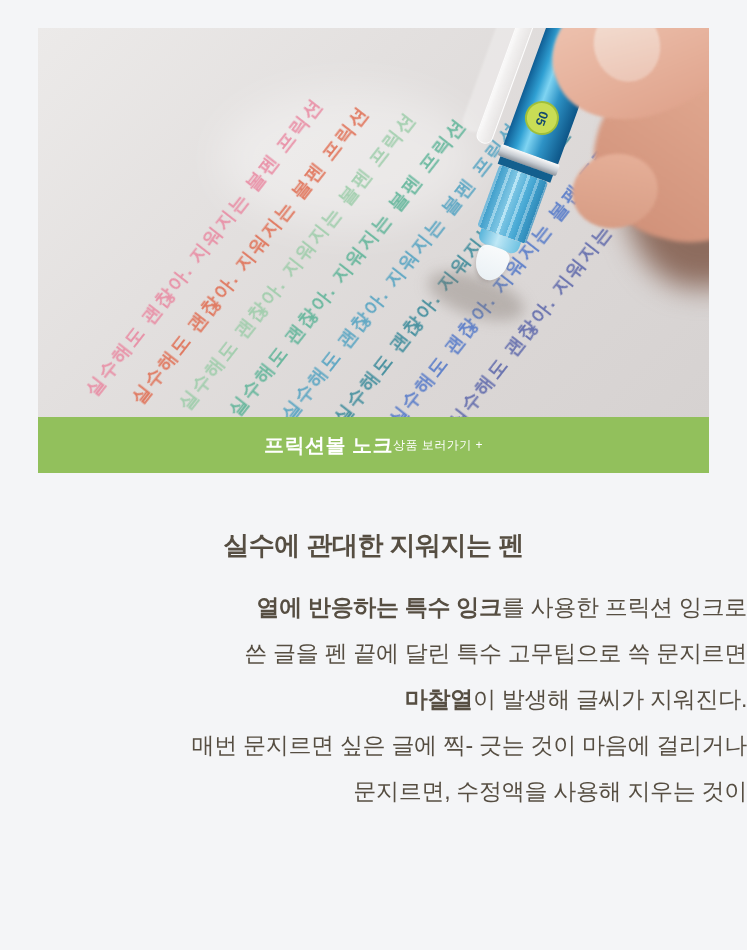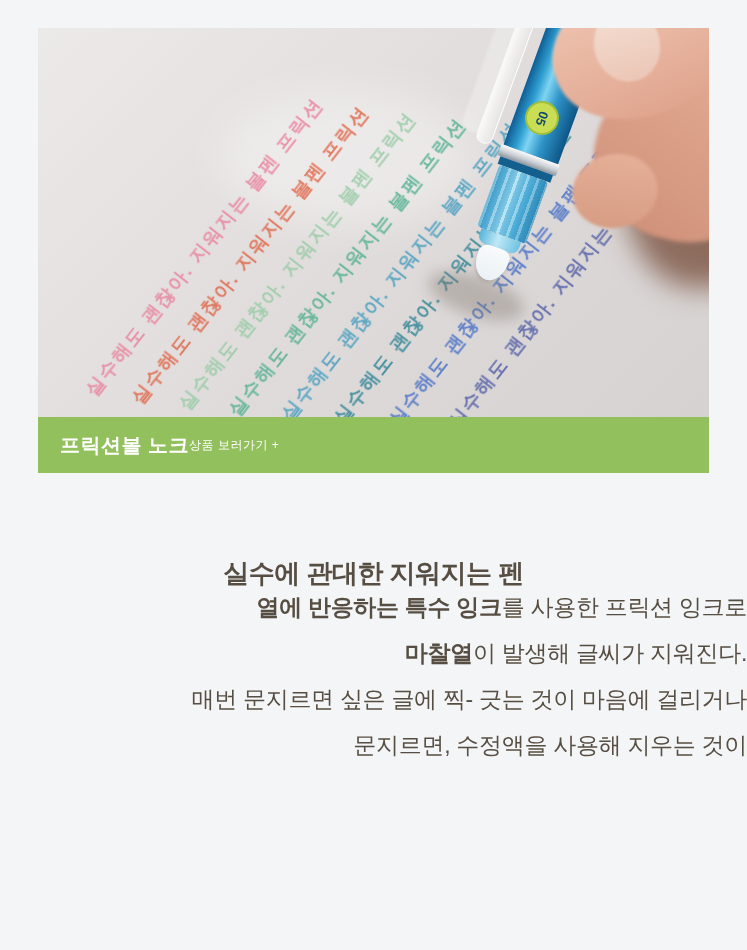--- a/index.html
+++ b/index.html
@@ -89,29 +89,29 @@
   .bg-shade{position:absolute;left:585px;top:30px;width:160px;height:230px;background:#8d6c5e;border-radius:45%;filter:blur(14px);}
   .finger-index{position:absolute;left:556px;top:48px;width:180px;height:165px;background:linear-gradient(200deg,#e3ab93,#cf8f77);border-radius:48%;filter:blur(2px);transform:rotate(14deg);}
   .finger-tip{position:absolute;left:534px;top:126px;width:86px;height:74px;background:linear-gradient(200deg,#e7b19a,#d59a82);border-radius:50%;filter:blur(1.5px);transform:rotate(-12deg);}
   .thumb{position:absolute;left:512px;top:-52px;width:190px;height:138px;background:linear-gradient(180deg,#efc5b2,#e0a58e);border-radius:48%;filter:blur(1.5px);transform:rotate(-22deg);}
   .thumb-nail{position:absolute;left:556px;top:-20px;width:66px;height:74px;background:linear-gradient(180deg,#f3ded2,#ecc6b6);border-radius:50%;filter:blur(1px);transform:rotate(-14deg);}
   .tip-shadow{left:388px;top:248px;width:100px;height:40px;background:rgba(125,115,108,.38);filter:blur(7px);transform:rotate(18deg);}
   .paper-soft{left:180px;top:60px;width:260px;height:140px;background:rgba(255,255,255,.35);filter:blur(20px);}
   
   .bar{
     width:671px;height:56px;
-    display:flex;align-items:center;justify-content:flex-start;
+    display:flex;align-items:center;justify-content:center;
     padding:10px 22px;box-sizing:border-box;
   }
   .bar-title{color:#ffffff;font-size:20px;font-weight:bold;letter-spacing:.5px;}
   .bar-link{color:#ffffff;font-size:12px;letter-spacing:.5px;cursor:pointer;text-decoration:none;}
   
   .article-title{
     position:absolute;left:0;top:528px;width:747px;
-    text-align:center;font-size:26px;font-weight:bold;letter-spacing:-.5px;margin-top:28px;
+    text-align:center;font-size:26px;font-weight:bold;letter-spacing:-.5px;
   }
   .article-body{
     position:absolute;left:0;top:584px;width:747px;
     text-align:right;font-size:23px;line-height:46px;letter-spacing:-.3px;
   }
   .article-body b{font-weight:bold;}
 </style>
 </head>
 <body style="background: rgb(244, 245, 247);">
 
@@ -164,16 +164,17 @@
   <div class="bar" id="green-bar" style="background: rgb(146, 192, 92);">
     <span class="bar-title">프릭션볼 노크</span>
     <a class="bar-link">상품 보러가기 +</a>
   </div>
 
 </div>
 
 <div class="article-title" id="article-title" style="color: rgb(86, 78, 66);">실수에 관대한 지워지는 펜</div>
 <div class="article-body" id="article-body" style="color: rgb(86, 78, 66);">
     <div><b>열에 반응하는 특수 잉크</b><span>를 사용한 프릭션 잉크로</span></div>
+    <div><span>쓴 글을 펜 끝에 달린 특수 고무팁으로 쓱 문지르면</span></div>
     <div><b>마찰열</b><span>이 발생해 글씨가 지워진다.</span></div>
     <div><span>매번 문지르면 싶은 글에 찍- 긋는 것이 마음에 걸리거나</span></div>
     <div><span>문지르면, 수정액을 사용해 지우는 것이</span></div>
   </div>
 
 </body></html>

